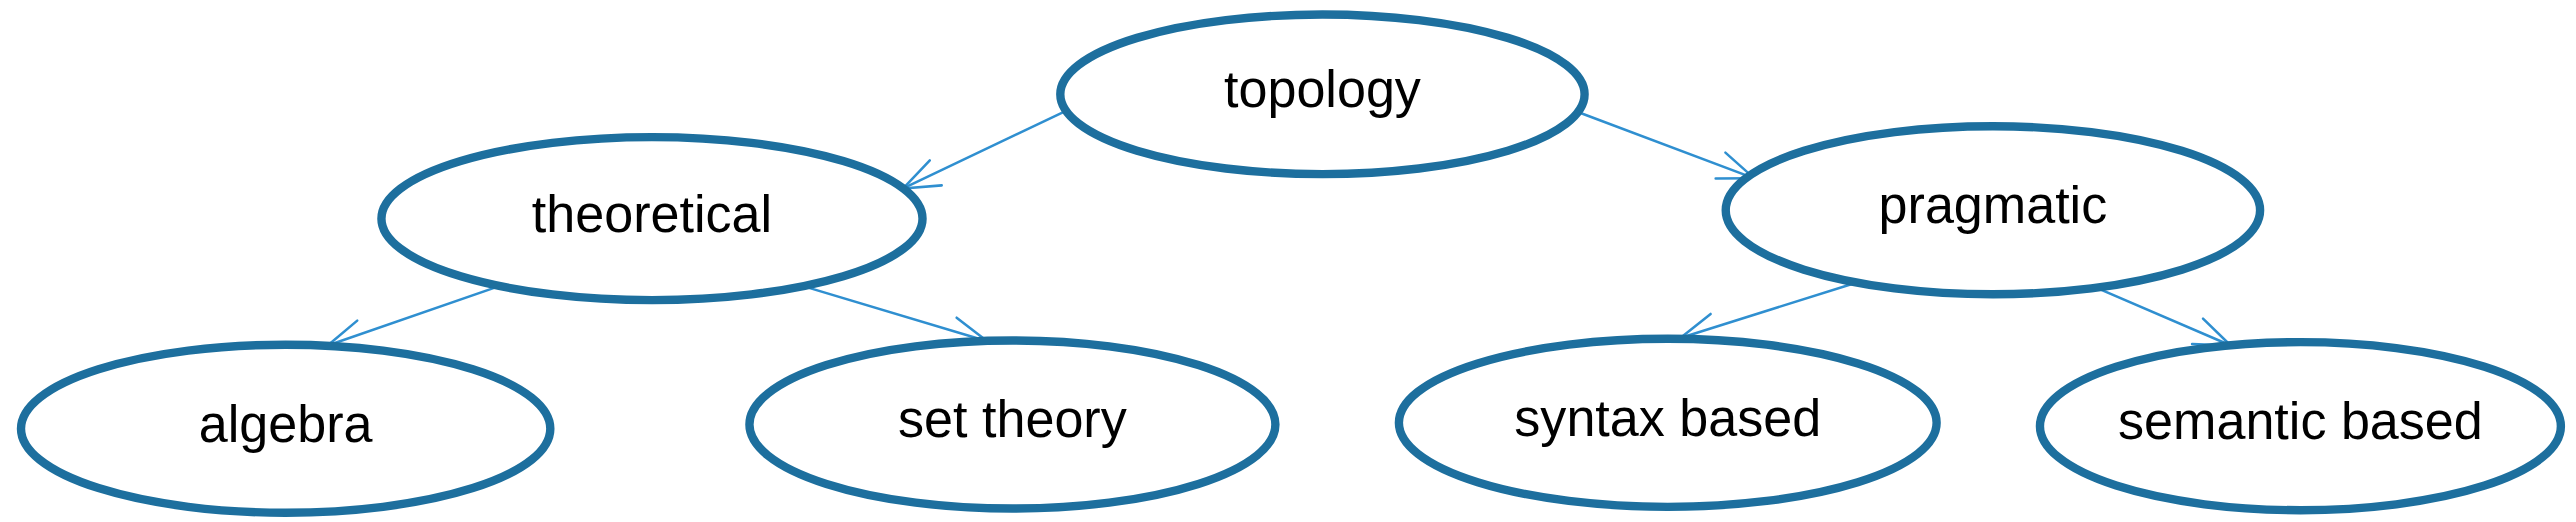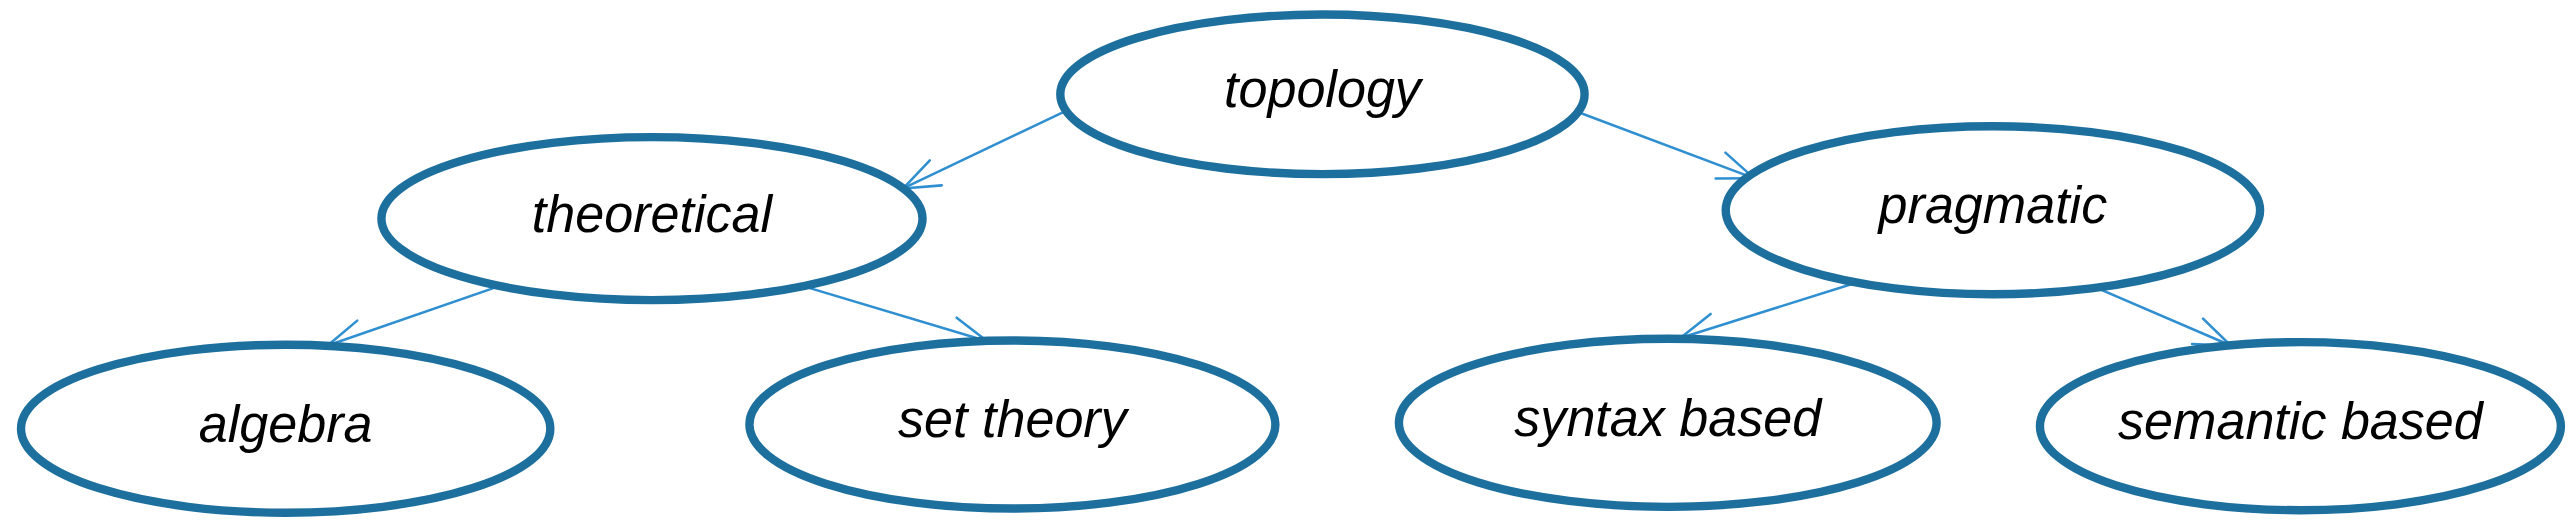--- a/index.html
+++ b/index.html
@@ -9,21 +9,20 @@
     width: 2576px;
     height: 523px;
     overflow: hidden;
     font-family: "Liberation Sans", sans-serif;
   }
   #diagram-wrap {
     position: relative;
     width: 2576px;
     height: 523px;
     background: #ffffff;
-    font-style: italic;
   }
   svg {
     display: block;
   }
   .node-ellipse {
     fill: #ffffff;
     stroke-width: 10px;
   }
   .node-label {
     font-family: "Liberation Sans", sans-serif;

